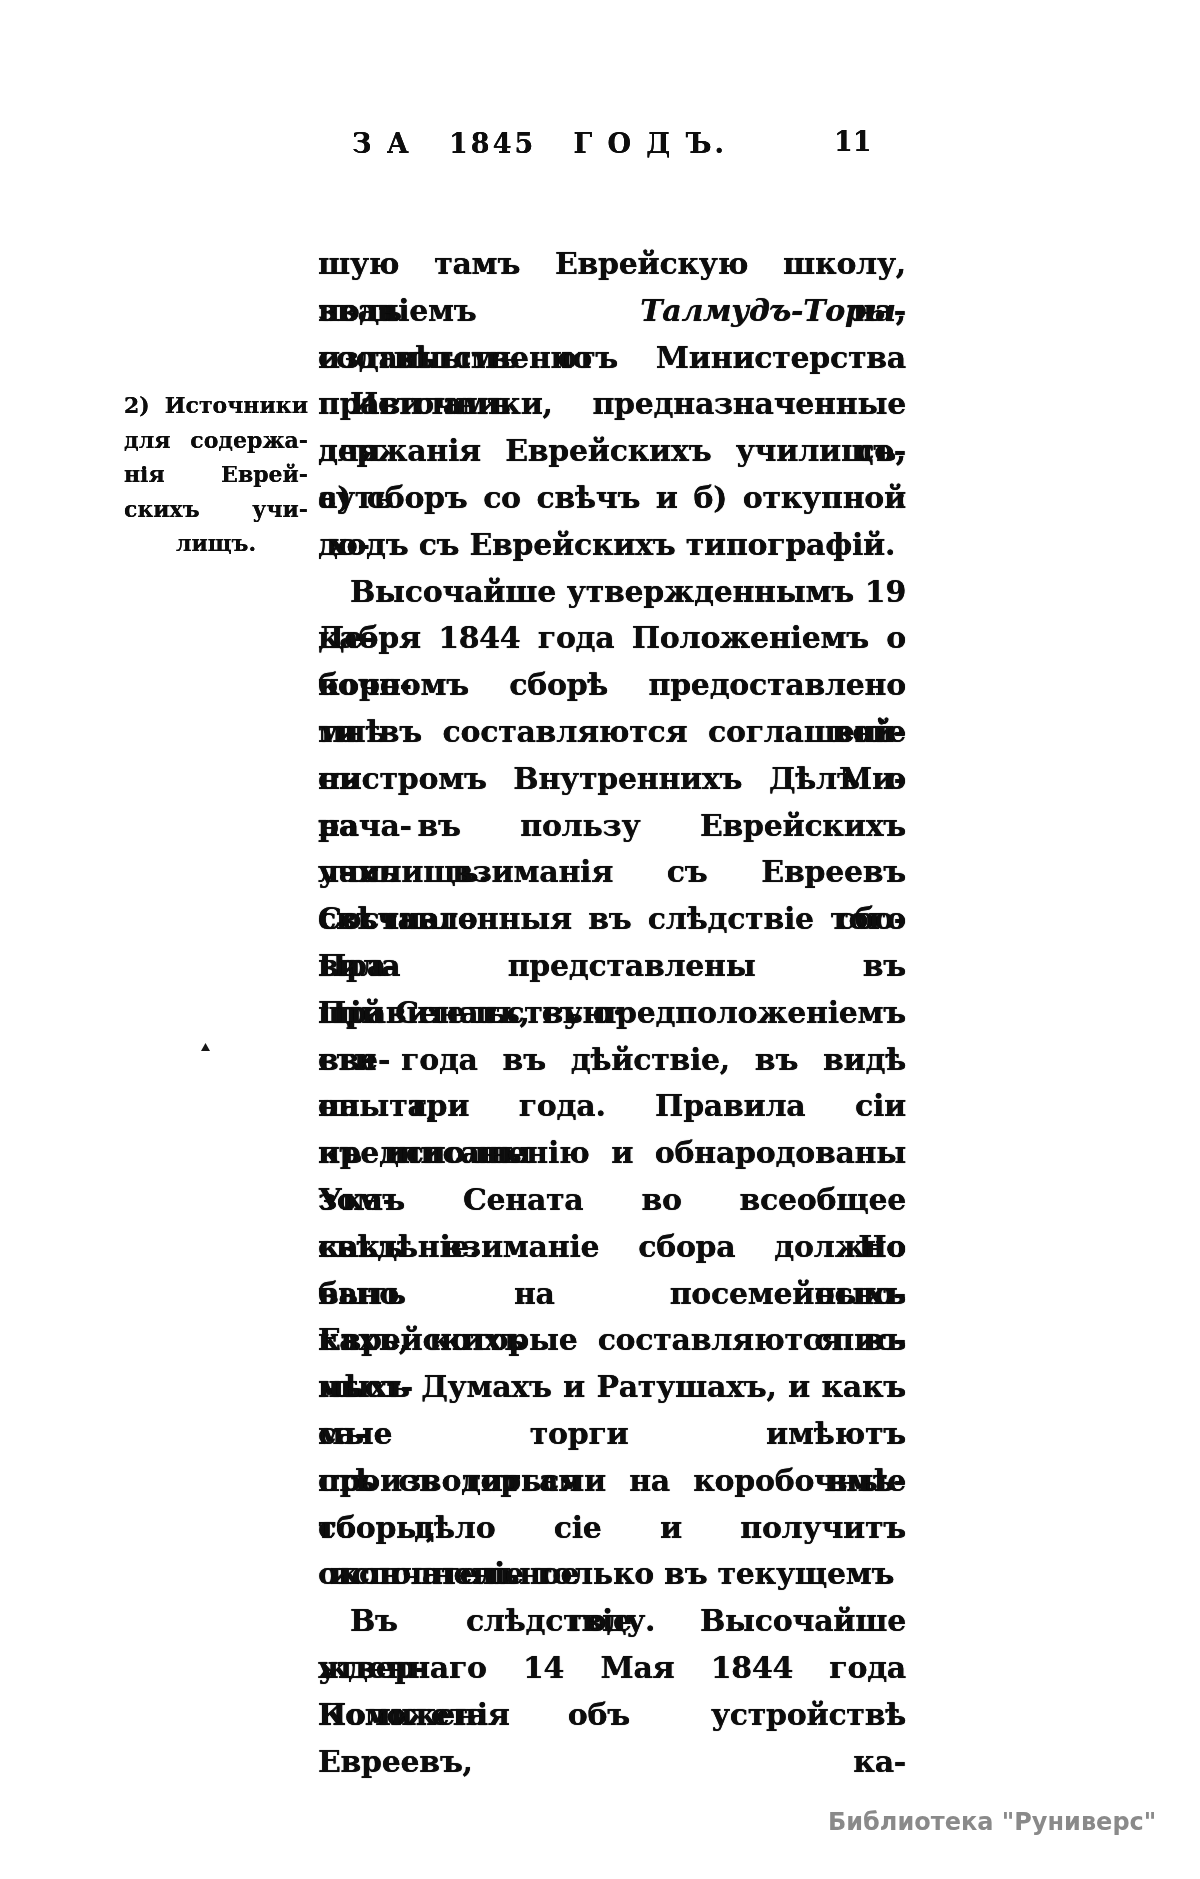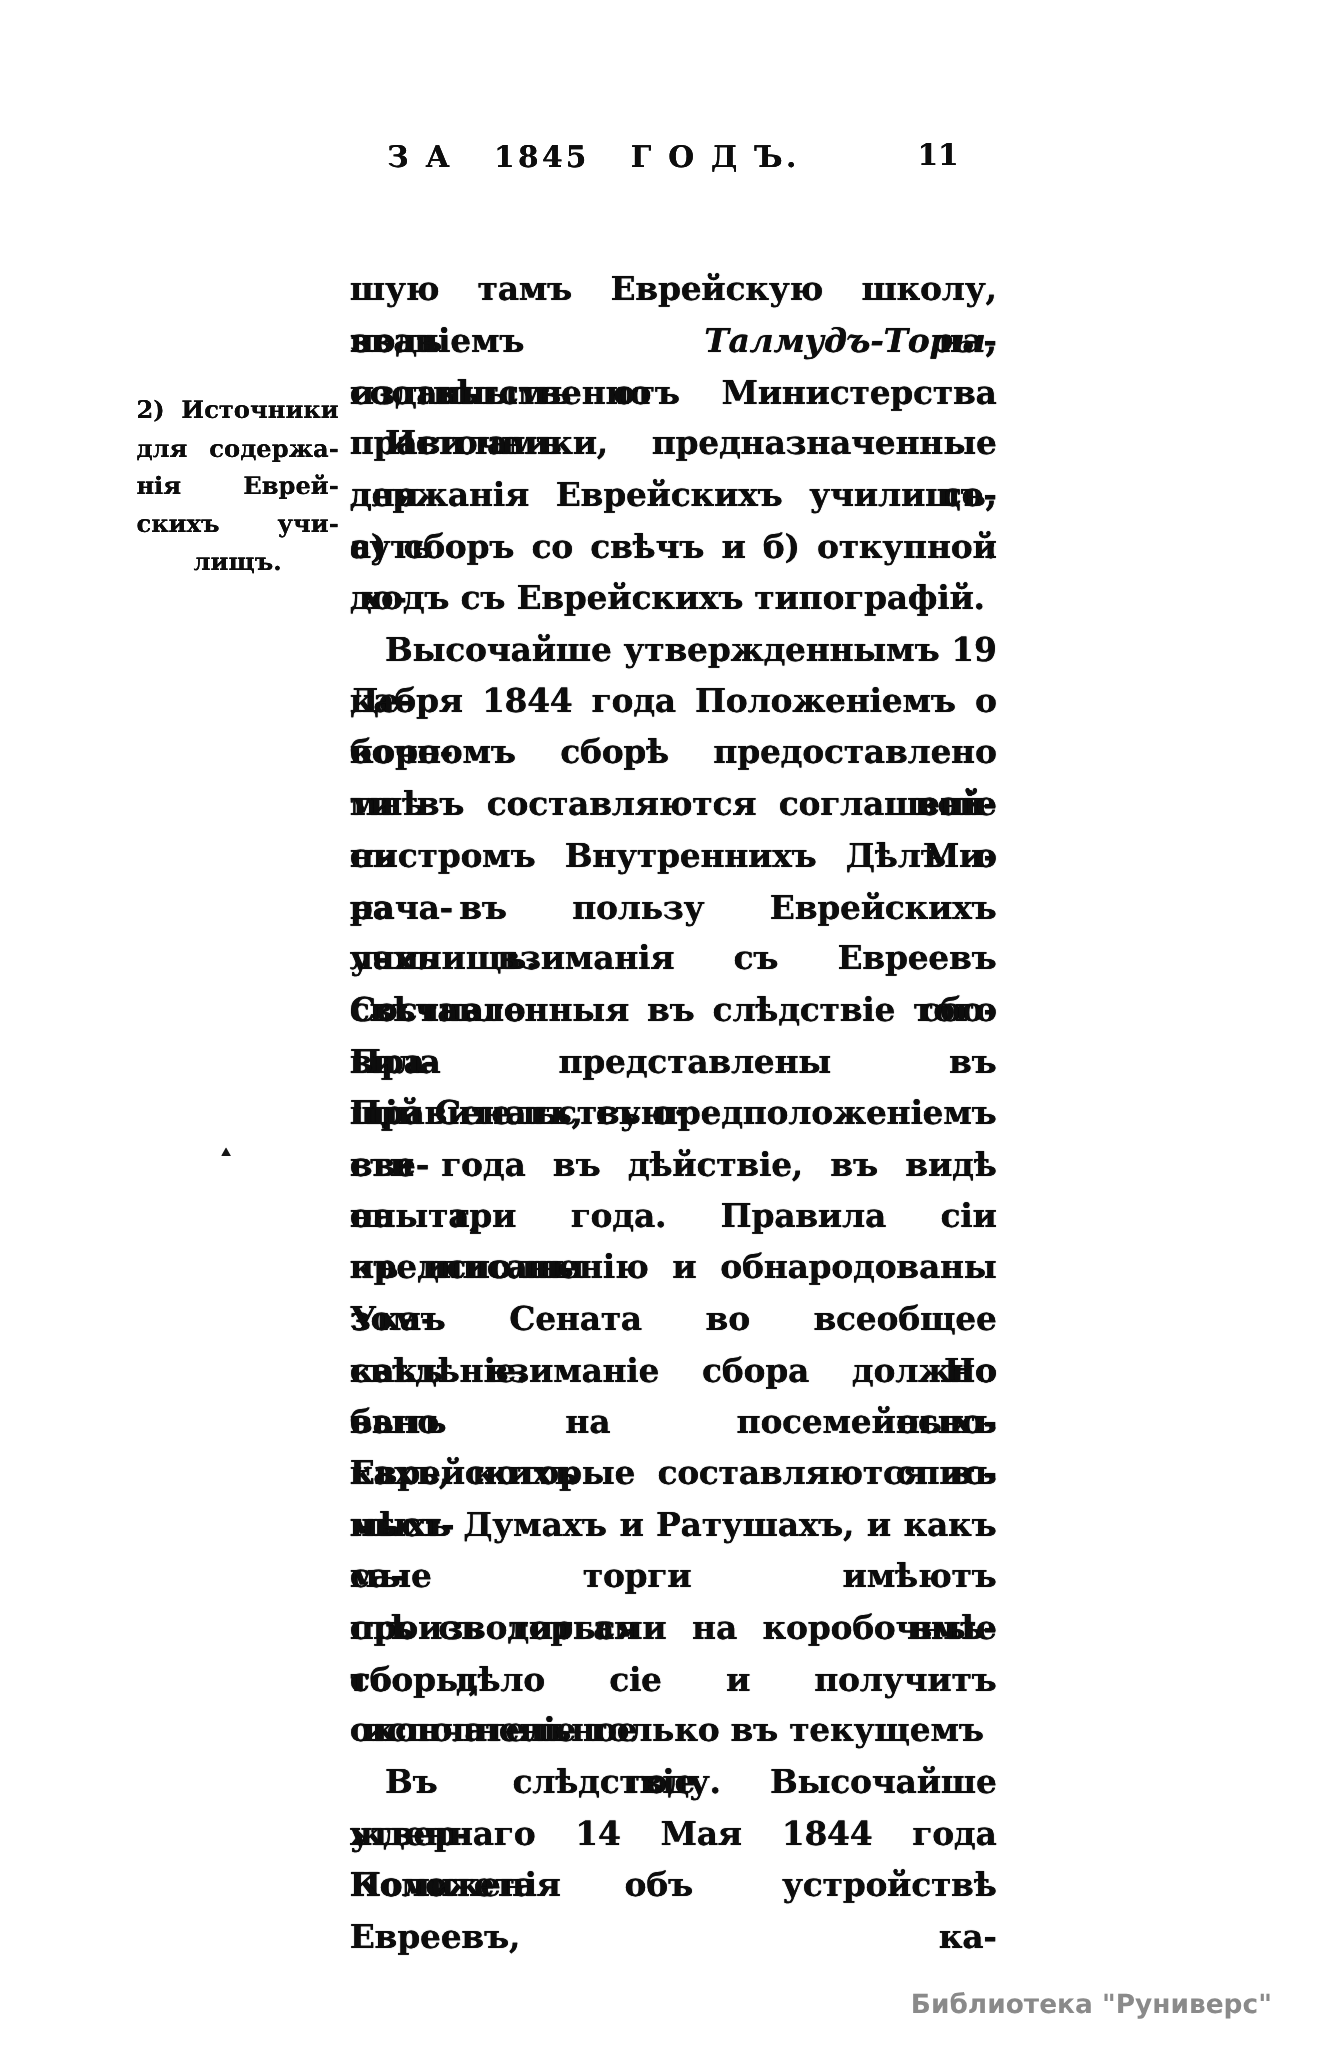--- a/index.html
+++ b/index.html
@@ -29,21 +29,21 @@
     top: 126px;
     font-size: 27px;
     font-weight: bold;
     text-shadow: 0 0 0.6px #000;
     text-align: right;
   }
   
   .margin-note {
     position: absolute;
     left: 124px;
-    top: 356px;
+    top: 388px;
     width: 184px;
   }
   .margin-note .mline {
     font-size: 22px;
     font-weight: bold;
     line-height: 34.5px;
     height: 34.5px;
     text-shadow: 0 0 0.5px #000;
     text-align: center;
   }

